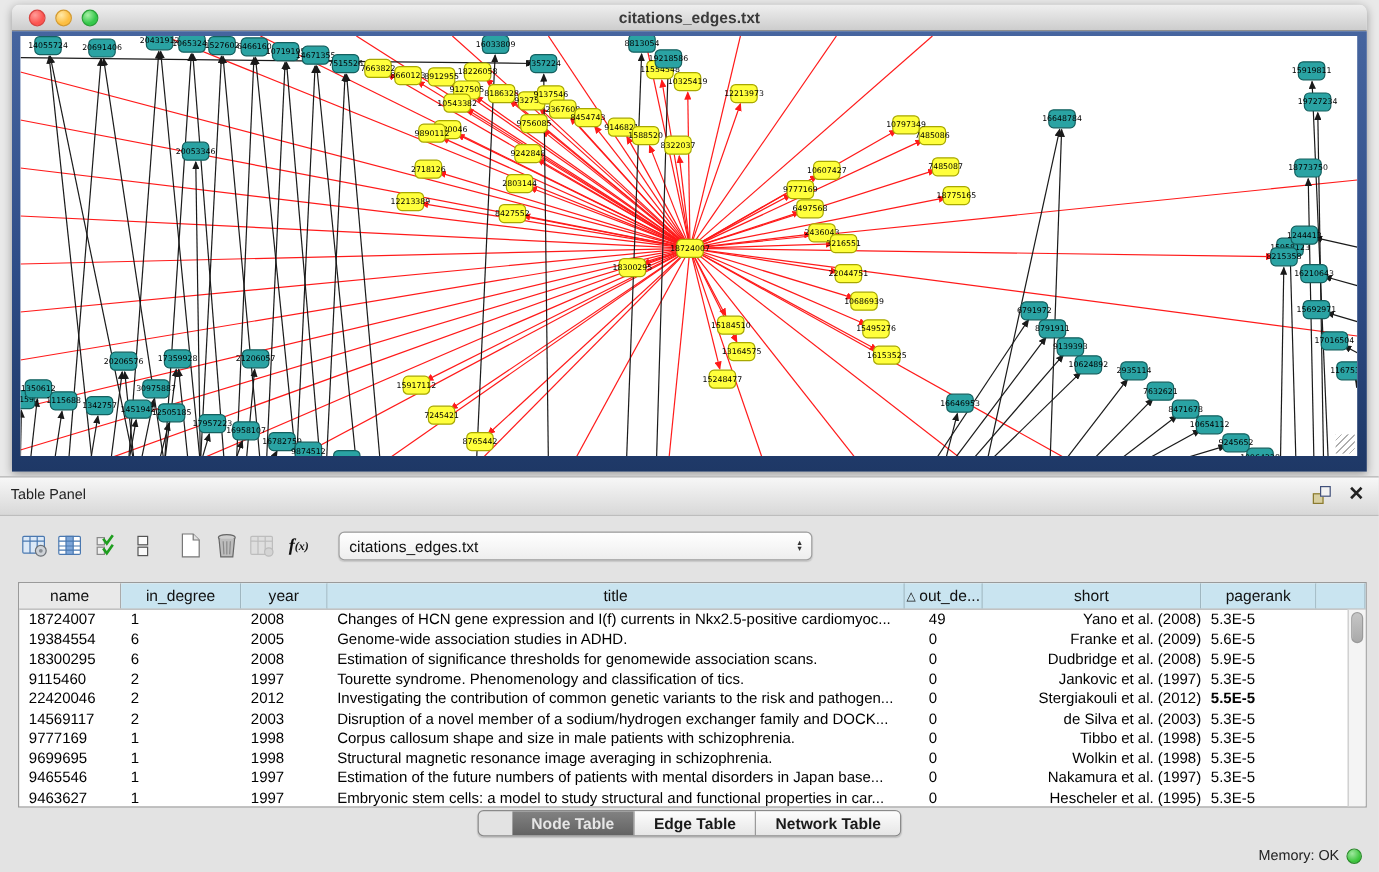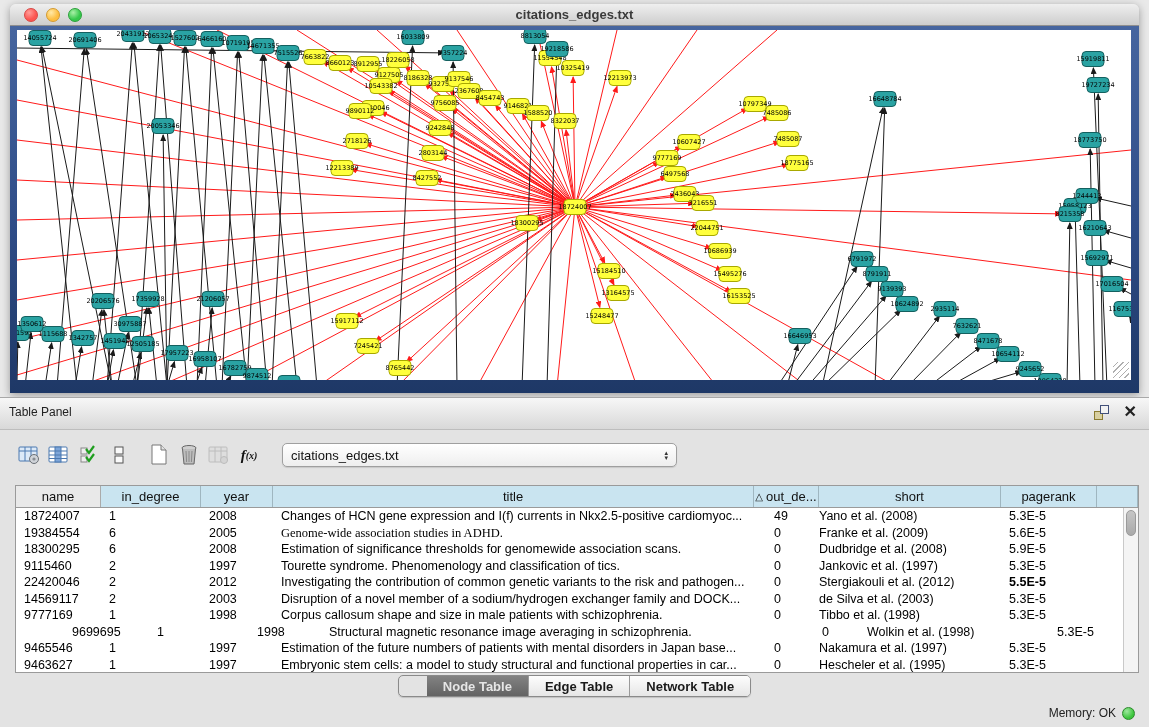--- a/index.html
+++ b/index.html
@@ -51,21 +51,21 @@
   .data-table { position:absolute; left:15px; top:87px; width:1124px; height:188px;
     border:1px solid #9a9a9a; background:#ffffff; overflow:hidden; }
   .thead { display:flex; height:22px; border-bottom:1px solid #9a9a9a; font-size:13px; }
   .th { display:flex; align-items:center; justify-content:center; background:#c9e4f0;
     border-right:1px solid #9fb6c0; height:100%; color:#111; overflow:hidden; white-space:nowrap; cursor:pointer; }
   .th.grey { background:#e9e9e9; border-right:1px solid #aaa; }
   .th .sort-ind { font-size:10px; margin-right:3px; }
   .tbody { position:absolute; left:0; right:15px; top:22px; bottom:0; overflow:hidden; }
   .tr { display:flex; height:16.5px; font-size:12.5px; color:#000; cursor:default; }
   .td { padding:0 0 0 8px; white-space:nowrap; overflow:hidden; line-height:16.5px; }
-  .td.center { text-align:left; padding:0; }
+  .td.center { text-align:right; padding:0; }
   .td.pad20 { padding-left:20px; }
   .vscroll { position:absolute; right:0; top:22px; bottom:0; width:15px;
     background:#f4f4f4; border-left:1px solid #c9c9c9; }
   .vthumb { position:absolute; left:2px; top:2px; width:10px; height:26px; border-radius:6px;
     background:linear-gradient(#c6c6c6,#a9a9a9); border:1px solid #9a9a9a; }
 
   .tabs-row { position:absolute; left:0; right:0; top:277px; height:24px; display:flex; justify-content:center; }
   .seg-control { display:flex; height:22px; border:1px solid #8a8a8a; border-radius:5px; overflow:hidden;
     box-shadow:0 1px 1px rgba(0,0,0,.15); }
   .seg { padding:0 16px; display:flex; align-items:center; font-size:13px; font-weight:bold;
@@ -750,21 +750,21 @@
           <div class="td" style="width: 72px; flex: 0 0 72px;">2008</div>
           <div class="td" style="width: 481px; flex: 0 0 481px;">Changes of HCN gene expression and I(f) currents in Nkx2.5-positive cardiomyoc...</div>
           <div class="td pad20" style="width: 65px; flex: 0 0 65px;">49</div>
           <div class="td center" style="width: 182px; flex: 0 0 182px;">Yano et al. (2008)</div>
           <div class="td" style="width: 96px; flex: 0 0 96px;">5.3E-5</div>
         </div>
         <div class="tr">
           <div class="td" style="width: 85px; flex: 0 0 85px;">19384554</div>
           <div class="td" style="width: 100px; flex: 0 0 100px;">6</div>
           <div class="td" style="width: 72px; flex: 0 0 72px;">2005</div>
-          <div class="td" style="width: 481px; flex: 0 0 481px; font-family: Liberation Serif, serif;">Genome-wide association studies in ADHD.</div>
+          <div class="td" style="width: 481px; flex: 0 0 481px;">Genome-wide association studies in ADHD.</div>
           <div class="td pad20" style="width: 65px; flex: 0 0 65px;">0</div>
           <div class="td center" style="width: 182px; flex: 0 0 182px;">Franke et al. (2009)</div>
           <div class="td" style="width: 96px; flex: 0 0 96px;">5.6E-5</div>
         </div>
         <div class="tr">
           <div class="td" style="width: 85px; flex: 0 0 85px;">18300295</div>
           <div class="td" style="width: 100px; flex: 0 0 100px;">6</div>
           <div class="td" style="width: 72px; flex: 0 0 72px;">2008</div>
           <div class="td" style="width: 481px; flex: 0 0 481px;">Estimation of significance thresholds for genomewide association scans.</div>
           <div class="td pad20" style="width: 65px; flex: 0 0 65px;">0</div>
@@ -801,21 +801,21 @@
         <div class="tr">
           <div class="td" style="width: 85px; flex: 0 0 85px;">9777169</div>
           <div class="td" style="width: 100px; flex: 0 0 100px;">1</div>
           <div class="td" style="width: 72px; flex: 0 0 72px;">1998</div>
           <div class="td" style="width: 481px; flex: 0 0 481px;">Corpus callosum shape and size in male patients with schizophrenia.</div>
           <div class="td pad20" style="width: 65px; flex: 0 0 65px;">0</div>
           <div class="td center" style="width: 182px; flex: 0 0 182px;">Tibbo et al. (1998)</div>
           <div class="td" style="width: 96px; flex: 0 0 96px;">5.3E-5</div>
         </div>
         <div class="tr">
-          <div class="td" style="width: 85px; flex: 0 0 85px; margin-left: 48px;">9699695</div>
+          <div class="td" style="width: 85px; flex: 0 0 85px;">9699695</div>
           <div class="td" style="width: 100px; flex: 0 0 100px;">1</div>
           <div class="td" style="width: 72px; flex: 0 0 72px;">1998</div>
           <div class="td" style="width: 481px; flex: 0 0 481px;">Structural magnetic resonance image averaging in schizophrenia.</div>
           <div class="td pad20" style="width: 65px; flex: 0 0 65px;">0</div>
           <div class="td center" style="width: 182px; flex: 0 0 182px;">Wolkin et al. (1998)</div>
           <div class="td" style="width: 96px; flex: 0 0 96px;">5.3E-5</div>
         </div>
         <div class="tr">
           <div class="td" style="width: 85px; flex: 0 0 85px;">9465546</div>
           <div class="td" style="width: 100px; flex: 0 0 100px;">1</div>

